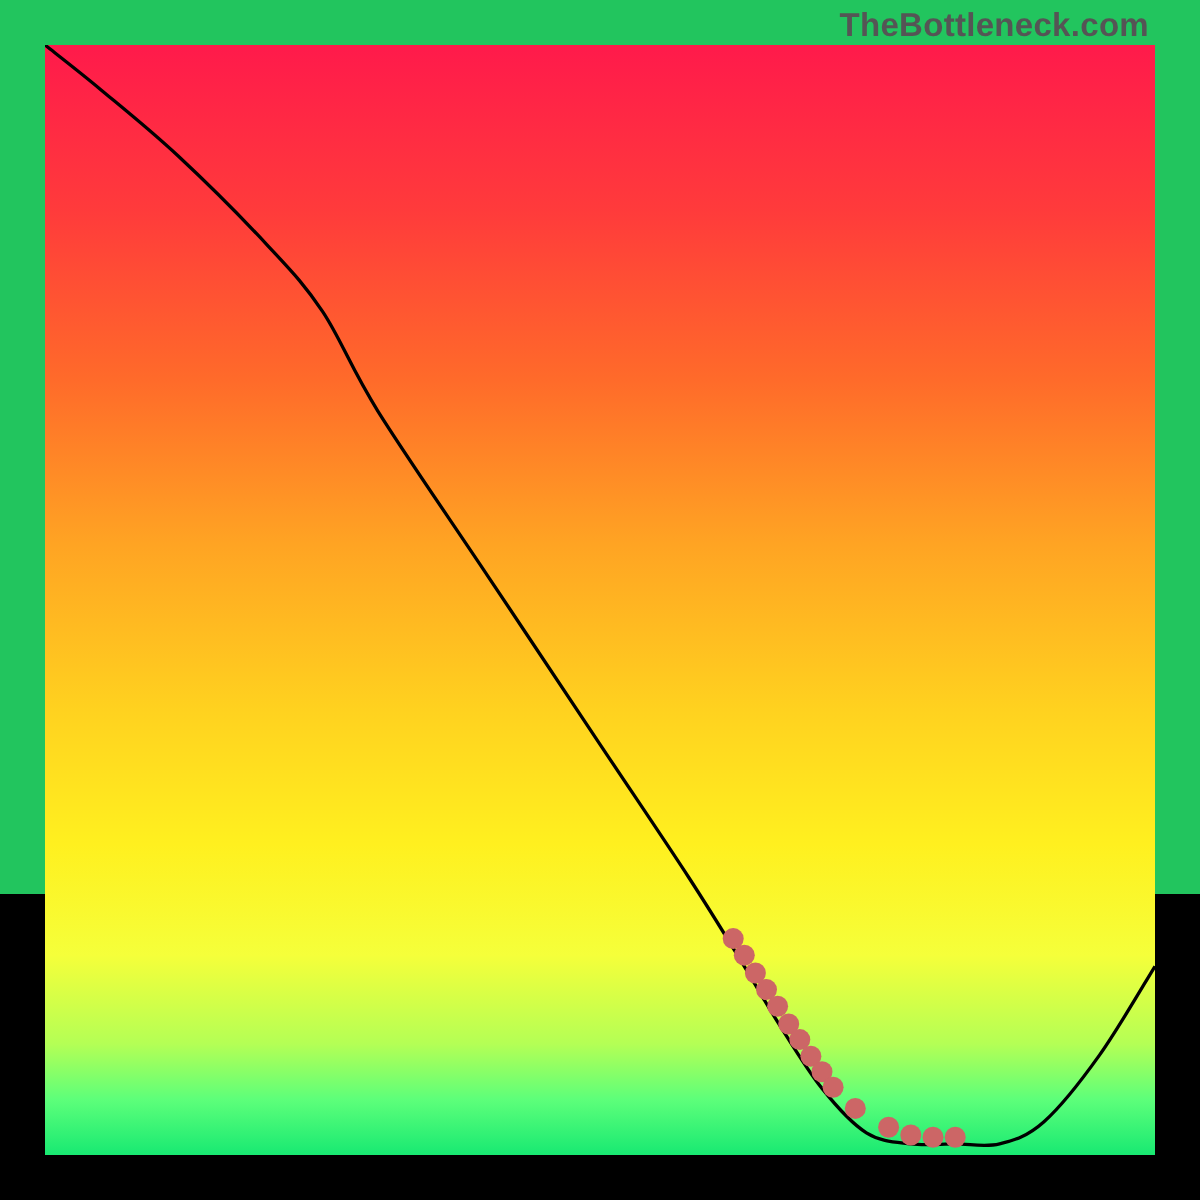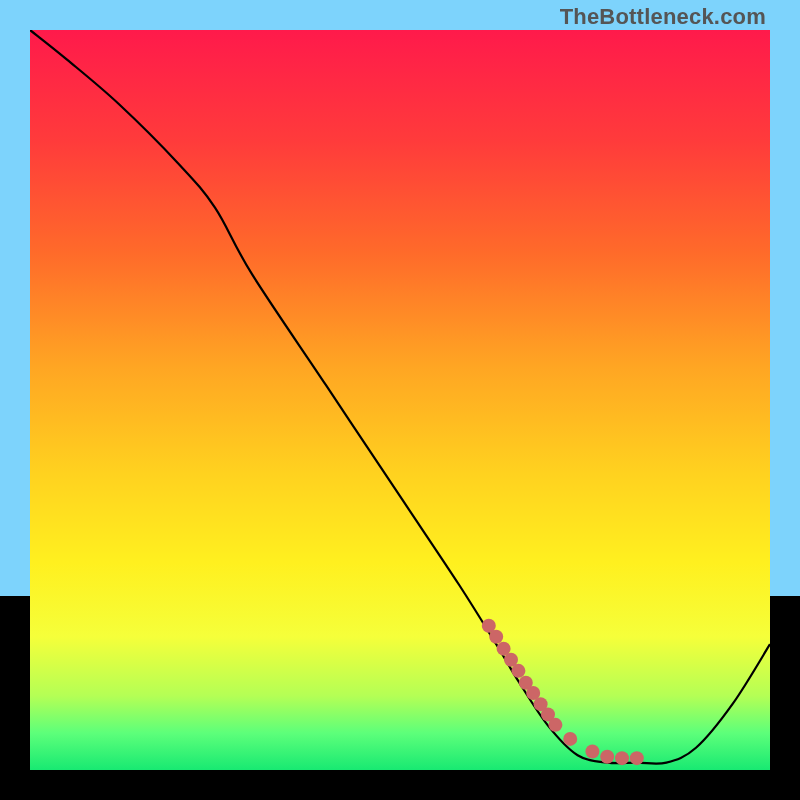--- a/index.html
+++ b/index.html
@@ -8,21 +8,21 @@
     width: 800px;
     height: 800px;
     overflow: hidden;
     background: #000;
     font-family: Arial, Helvetica, sans-serif;
   }
   .frame {
     position: relative;
     width: 800px;
     height: 596px;
-    background: #7dd3fc;
+    background: #22c55e;
   }
   .plot {
     position: absolute;
     left: 30px;
     top: 30px;
     width: 740px;
     height: 740px;
     background: #fff;
   }
   .watermark {

